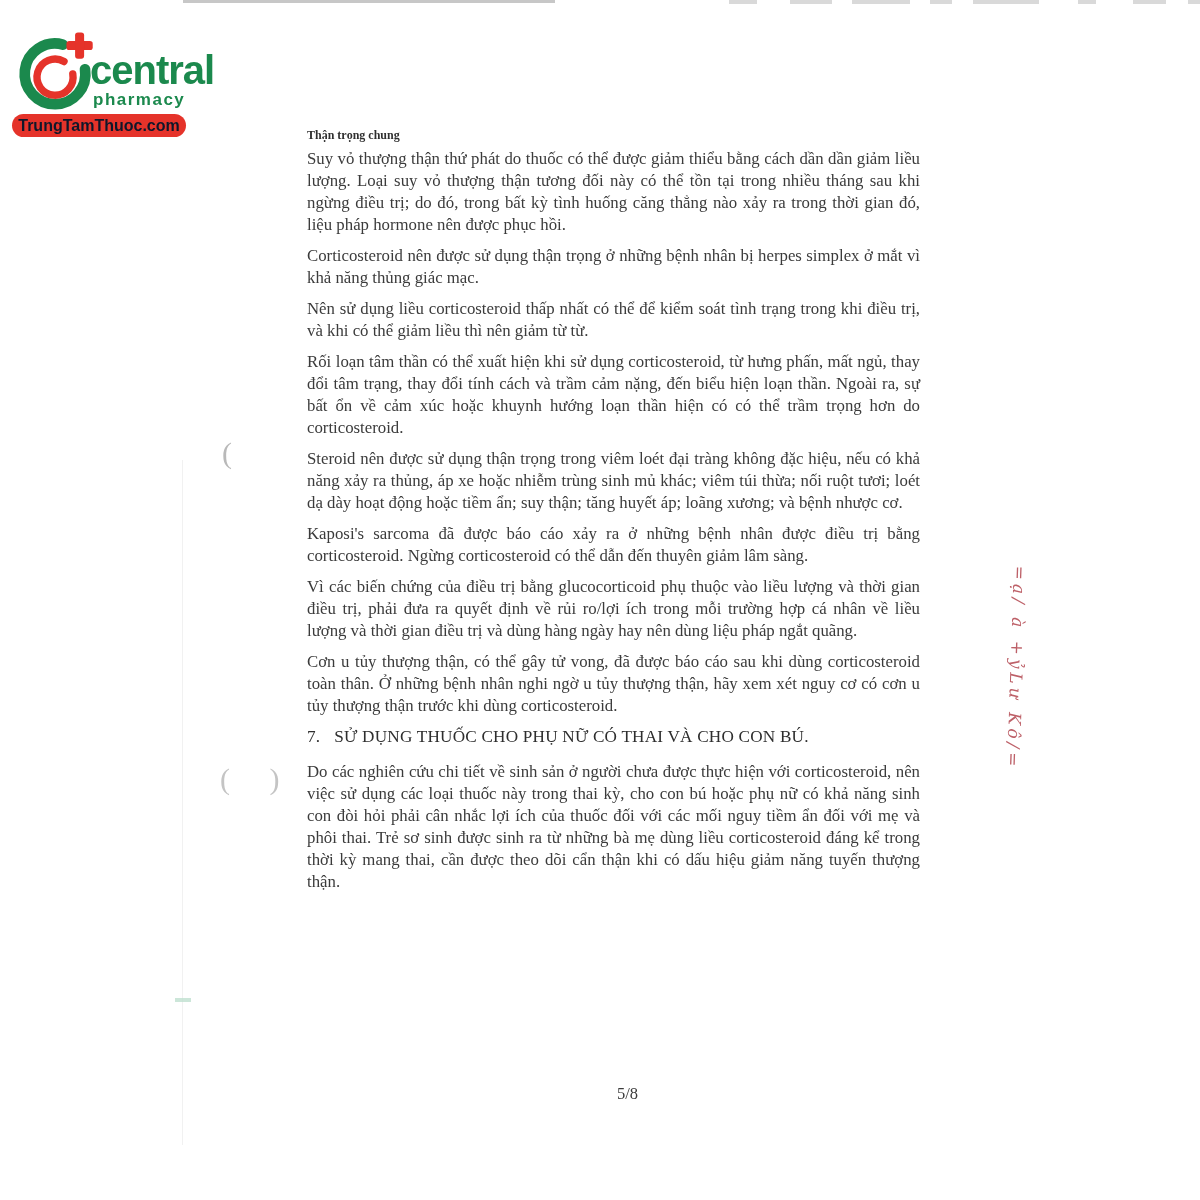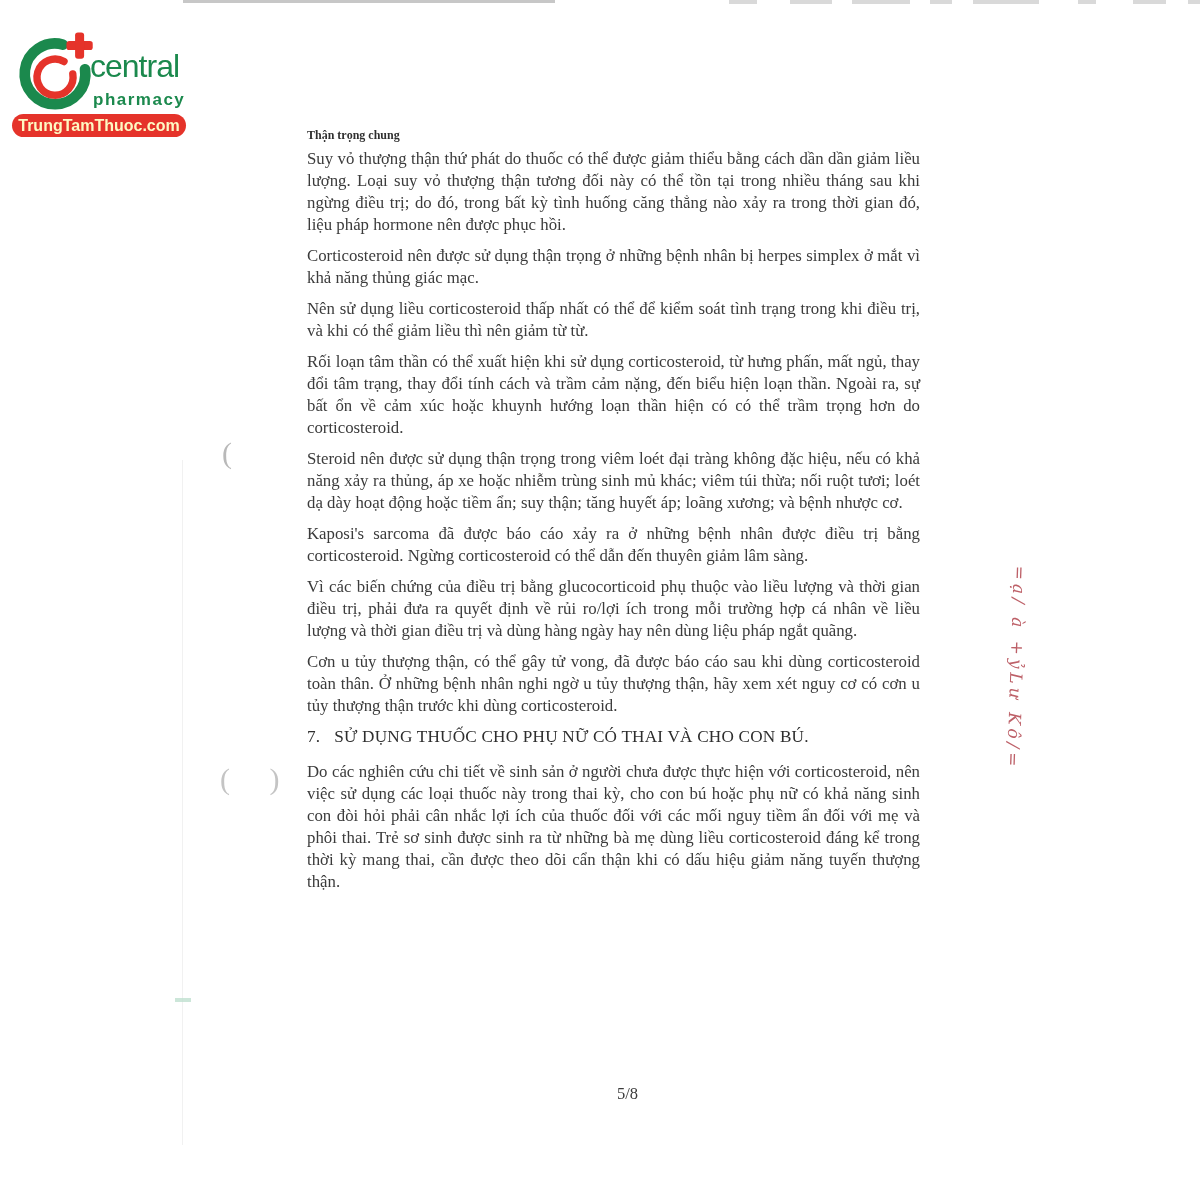--- a/index.html
+++ b/index.html
@@ -22,26 +22,26 @@
   .vline{position:absolute;left:182px;top:460px;width:1px;height:685px;background:rgba(60,60,60,0.07);}
   .paren{position:absolute;color:#b9b9b9;font-size:30px;font-family:"Liberation Serif",serif;}
   .paren1{left:222px;top:436px;}
   .paren2{left:220px;top:762px;letter-spacing:16px;color:#c4c4c4;}
   .greentick{position:absolute;left:175px;top:998px;width:16px;height:4px;background:#bfe0cf;opacity:.8;}
 
   
   .logo{position:absolute;left:10px;top:26px;width:220px;}
   .logo-mark{position:absolute;left:4px;top:4px;}
   .brand-word{position:absolute;left:80px;top:22px;color:#1b894d;
-    font-family:"Liberation Sans",sans-serif;font-weight:normal;font-size:32px;letter-spacing:-1px;}
+    font-family:"Liberation Sans",sans-serif;font-weight:bold;font-size:40px;letter-spacing:-1px;}
   .brand-sub{position:absolute;left:83px;top:64px;color:#1b894d;
     font-family:Liberation Sans, sans-serif;font-weight:bold;font-size:17px;letter-spacing:1.5px;}
   .site-pill{position:absolute;left:2px;top:88px;width:174px;height:23px;background:#e5332a;
     border-radius:12px;display:flex;align-items:center;justify-content:center;}
-  .site-pill span{color:#fef9c3;font-family:"Liberation Sans",sans-serif;font-weight:bold;font-size:16px;}
+  .site-pill span{color:#0f172a;font-family:"Liberation Sans",sans-serif;font-weight:bold;font-size:16px;}
 
   
   .content{position:absolute;left:307px;top:124px;width:613px;color:#3b3b3b;
     font-size:16.8px;line-height:22px;text-align:justify;}
   .content h3{margin:0 0 2px 0;font-size:12px;color:#303030;font-weight:bold;}
   .content p{margin:0 0 9px 0;}
   .content h2{margin:5px 0 13px 0;font-size:17.2px;color:#2e2e2e;font-weight:normal;letter-spacing:.2px;}
   .content h2 .secnum{margin-right:14px;}
   .pagenum{position:absolute;left:321px;top:1084px;width:613px;text-align:center;
     color:#3b3b3b;font-size:16.5px;}

